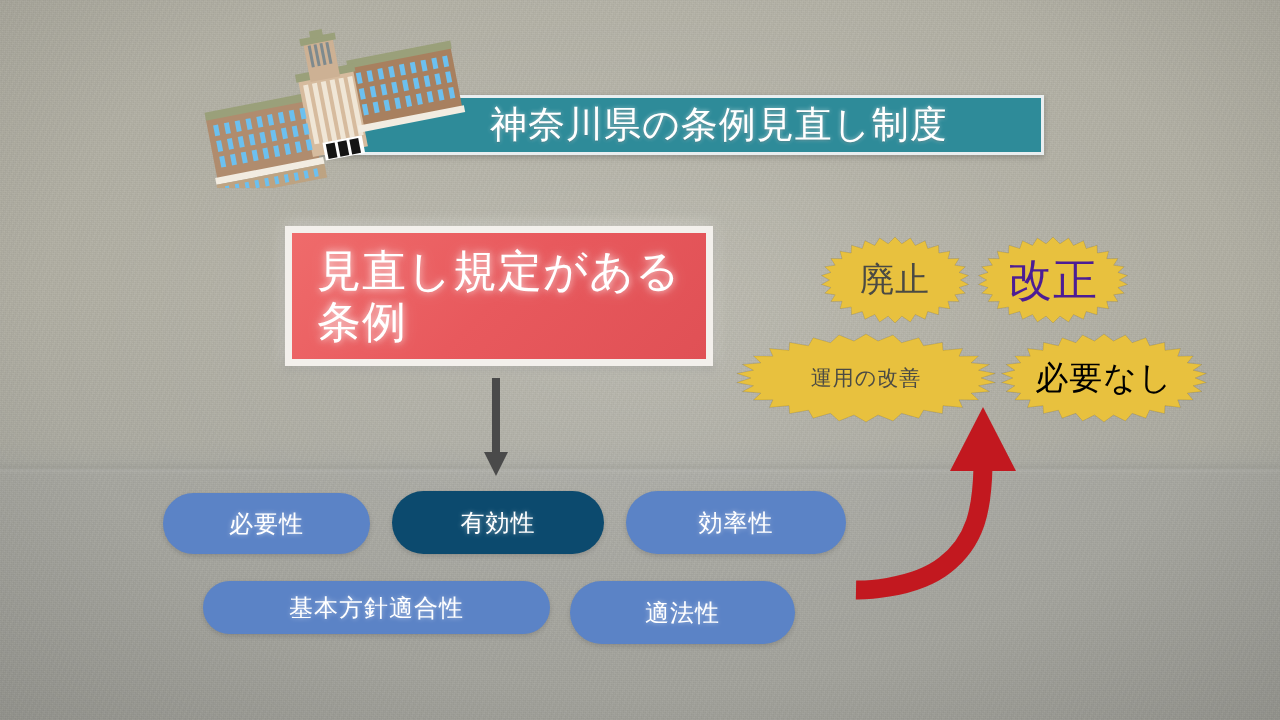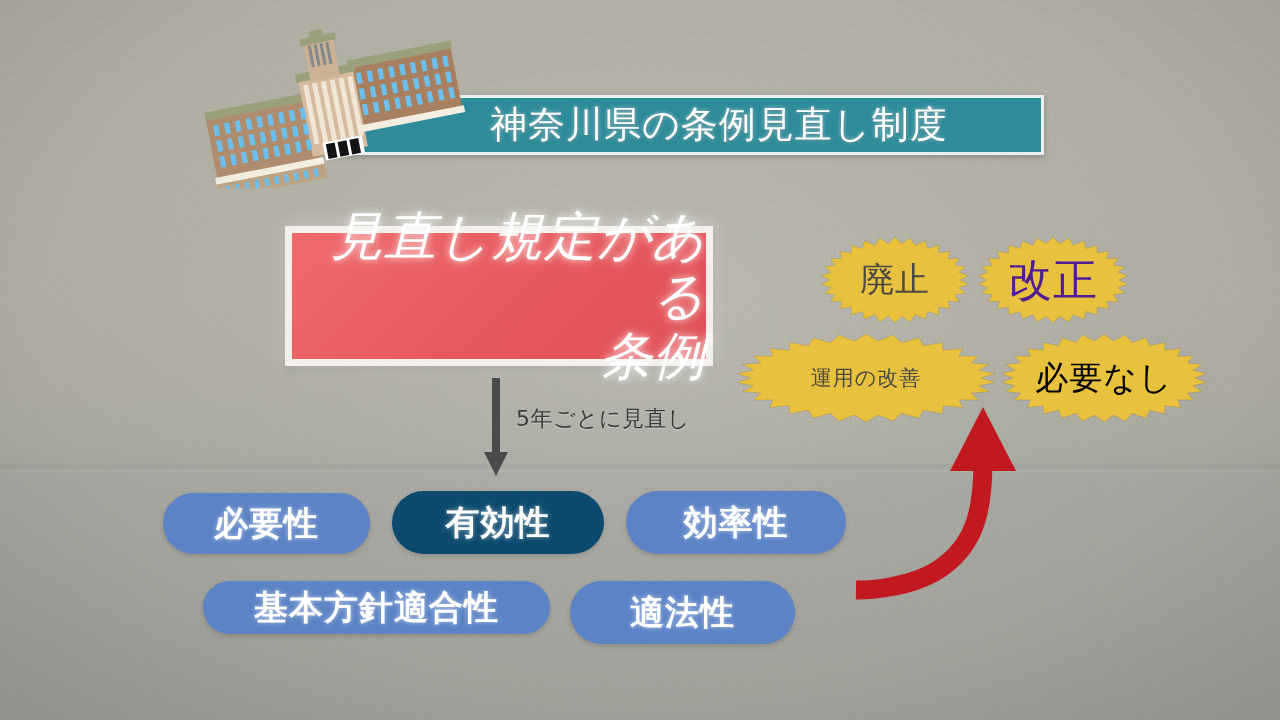--- a/index.html
+++ b/index.html
@@ -111,27 +111,26 @@
     background: linear-gradient(135deg, #ef6b6b 0%, #e8595d 50%, #e05055 100%);
     border: 7px solid #f3f0ec;
     box-sizing: border-box;
     box-shadow: 0 0 14px rgba(255,255,255,0.45), 0 3px 9px rgba(0,0,0,0.20);
     display: flex;
     align-items: center;
     justify-content: center;
   }
   .red-box-text {
     color: #ffffff;
-    font-size: 52px;
+    font-size: 44px;
     line-height: 1.16;
-    text-align: right;
+    text-align: left;
     letter-spacing: 1px;
     text-shadow: 0 0 7px rgba(255,255,255,0.75), 0 0 16px rgba(255,255,255,0.35);
     white-space: pre-line;
-    font-style: italic;
   }
 
   
   .down-arrow {
     position: absolute;
     left: 483px;
     top: 378px;
     width: 26px;
     height: 100px;
   }
@@ -145,29 +144,28 @@
     white-space: nowrap;
     text-shadow: 0 1px 1px rgba(255,255,255,0.35);
   }
 
   
   .pill {
     position: absolute;
     background: #5b83c6;
     border-radius: 999px;
     color: #ffffff;
-    font-size: 34px;
+    font-size: 24px;
     display: flex;
     align-items: center;
     justify-content: center;
     letter-spacing: 1px;
     text-shadow: 0 0 5px rgba(255,255,255,0.55);
     box-shadow: 0 2px 5px rgba(0,0,0,0.14);
     white-space: nowrap;
-    font-weight: bold;
   }
 
   
   .burst {
     position: absolute;
   }
   .burst svg { display: block; }
   .burst-label {
     position: absolute;
     inset: 0;
@@ -326,21 +324,20 @@
     <div class="red-box-text">見直し規定がある
 条例</div>
   </div>
 
   <div class="down-arrow">
     <svg width="26" height="100" viewBox="0 0 26 100" aria-hidden="true">
       <rect x="9" y="0" width="8" height="76" fill="#4a4a4a"></rect>
       <polygon points="13,98 1,74 25,74" fill="#4a4a4a"></polygon>
     </svg>
   </div>
-  <div class="cycle-caption">5年ごとに見直し</div>
 
   <div id="criteria-layer">
       <div class="pill" style="left: 163px; top: 493px; width: 207px; height: 61px; background: rgb(91, 131, 198); color: rgb(255, 255, 255);">必要性</div>
       <div class="pill" style="left: 392px; top: 491px; width: 212px; height: 63px; background: #0c4a6e; color: rgb(255, 255, 255);">有効性</div>
       <div class="pill" style="left: 626px; top: 491px; width: 220px; height: 63px; background: rgb(91, 131, 198); color: rgb(255, 255, 255);">効率性</div>
       <div class="pill" style="left: 203px; top: 581px; width: 347px; height: 53px; background: rgb(91, 131, 198); color: rgb(255, 255, 255);">基本方針適合性</div>
       <div class="pill" style="left: 570px; top: 581px; width: 225px; height: 63px; background: rgb(91, 131, 198); color: rgb(255, 255, 255);">適法性</div>
     </div>
 
   <div id="outcomes-layer">

